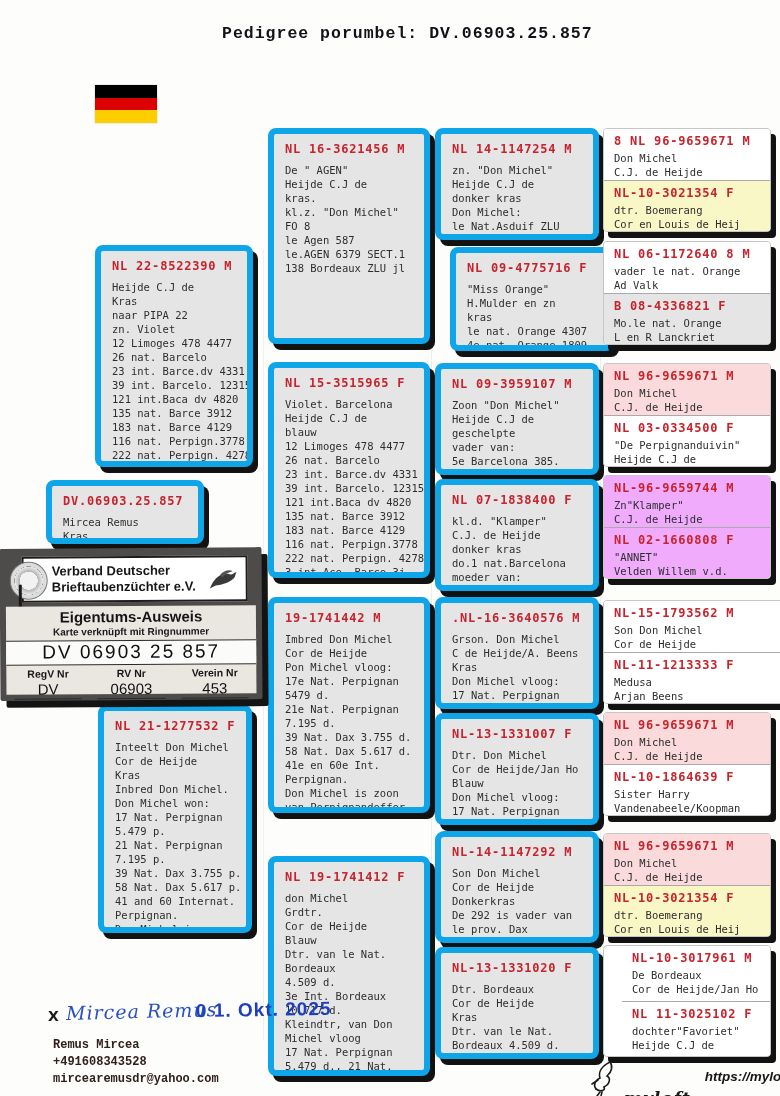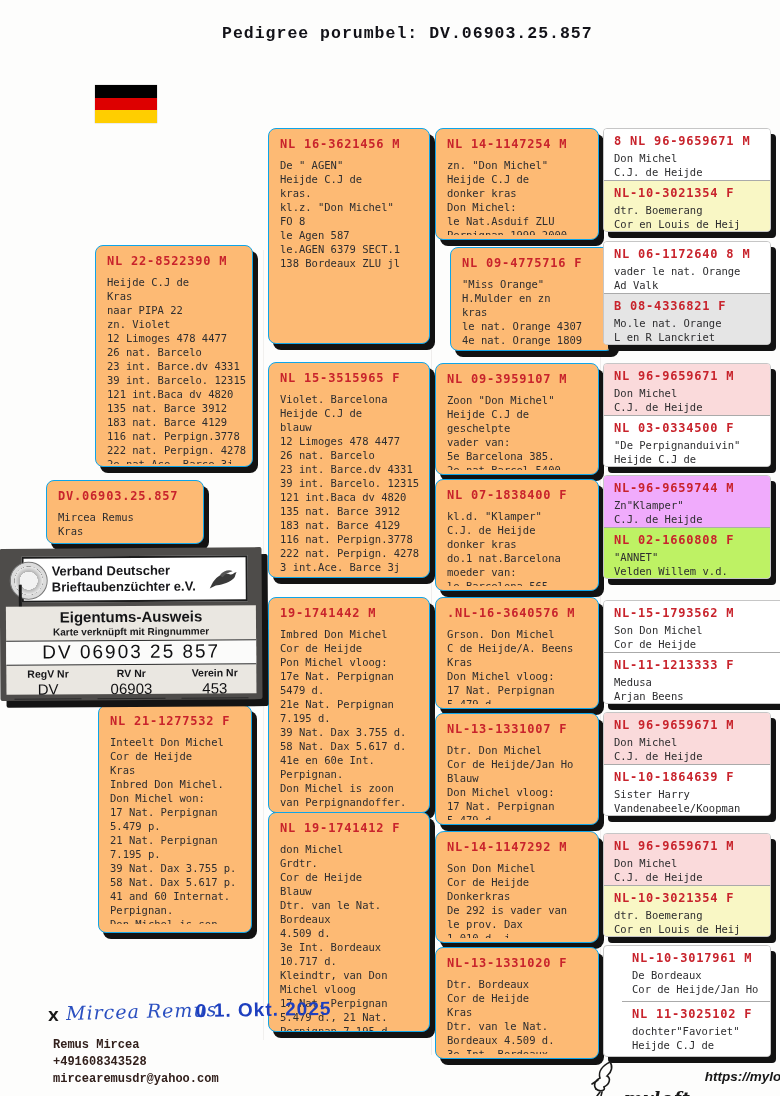--- a/index.html
+++ b/index.html
@@ -6,21 +6,21 @@
   body{width:780px;height:1096px;position:relative;background:#fdfdfc;overflow:hidden;
        font-family:"DejaVu Sans Mono",monospace;}
   .page-title{position:absolute;left:222px;top:24px;font:bold 16.5px "Liberation Mono",monospace;
        letter-spacing:1px;color:#121218;white-space:nowrap;}
   
   .flag{position:absolute;left:95px;top:85px;width:62px;height:38px;box-shadow:0 0 1px #999;}
   .flag div{height:33.33%;}
   
   .vl{position:absolute;width:1px;background:#e3e0de;}
   
-  .pbox{position:absolute;background:#fdba74;border:1px solid #0ea5e9;border-radius:8px;
+  .pbox{position:absolute;background:#e5e5e5;border:6px solid #0ea5e9;border-radius:8px;
         box-shadow:5px 6px 0 0 #121212;padding:8px 10px 6px 11px;box-sizing:border-box;
         overflow:hidden;}
   .ph{font:bold 12px "DejaVu Sans Mono",monospace;color:#c8232c;letter-spacing:0.8px;
       margin-bottom:7px;white-space:nowrap;}
   .pl{font:10.5px/14px "DejaVu Sans Mono",monospace;color:#2e2e30;white-space:nowrap;}
   .clip{height:7px;overflow:hidden;}
   
   .pair{position:absolute;border:1px solid #c6c6c6;border-radius:4px;overflow:hidden;
         box-shadow:5px 6px 0 0 #121212;box-sizing:border-box;background:#fff;}
   .sect{padding:5px 9px 4px 10px;box-sizing:border-box;height:50%;}
@@ -152,21 +152,21 @@
       <div class="pl">21e Nat. Perpignan</div>
       <div class="pl">7.195 d.</div>
       <div class="pl">39 Nat. Dax 3.755 d.</div>
       <div class="pl">58 Nat. Dax 5.617 d.</div>
       <div class="pl">41e en 60e Int.</div>
       <div class="pl">Perpignan.</div>
       <div class="pl">Don Michel is zoon</div>
       <div class="pl">van Perpignandoffer.</div>
       <div class="pl clip">Zoon Jonge Don</div>
     </div>
-    <div class="pbox" style="left: 268px; top: 812px; width: 162px; height: 220px;">
+    <div class="pbox" style="left: 268px; top: 856px; width: 162px; height: 220px;">
       <div class="ph">NL 19-1741412 F</div>
       <div class="pl">don Michel</div>
       <div class="pl">Grdtr.</div>
       <div class="pl">Cor de Heijde</div>
       <div class="pl">Blauw</div>
       <div class="pl">Dtr. van le Nat.</div>
       <div class="pl">Bordeaux</div>
       <div class="pl">4.509 d.</div>
       <div class="pl">3e Int. Bordeaux</div>
       <div class="pl">10.717 d.</div>
@@ -283,21 +283,21 @@
         <div class="pl">"De Perpignanduivin"</div>
         <div class="pl">Heijde C.J de</div>
       </div>
     </div>
     <div class="pair" style="left: 603px; top: 475px; width: 168px; height: 104px;">
       <div class="sect" style="background: #f0abfc;">
         <div class="ph">NL-96-9659744 M</div>
         <div class="pl">Zn"Klamper"</div>
         <div class="pl">C.J. de Heijde</div>
       </div>
-      <div class="sect" style="background: #bef264;">
+      <div class="sect" style="background: #f0abfc;">
         <div class="ph">NL 02-1660808 F</div>
         <div class="pl">"ANNET"</div>
         <div class="pl">Velden Willem v.d.</div>
       </div>
     </div>
     <div class="pair" style="left: 603px; top: 600px; width: 182px; height: 104px;">
       <div class="sect" style="background: rgb(255, 255, 255);">
         <div class="ph">NL-15-1793562 M</div>
         <div class="pl">Son Don Michel</div>
         <div class="pl">Cor de Heijde</div>

